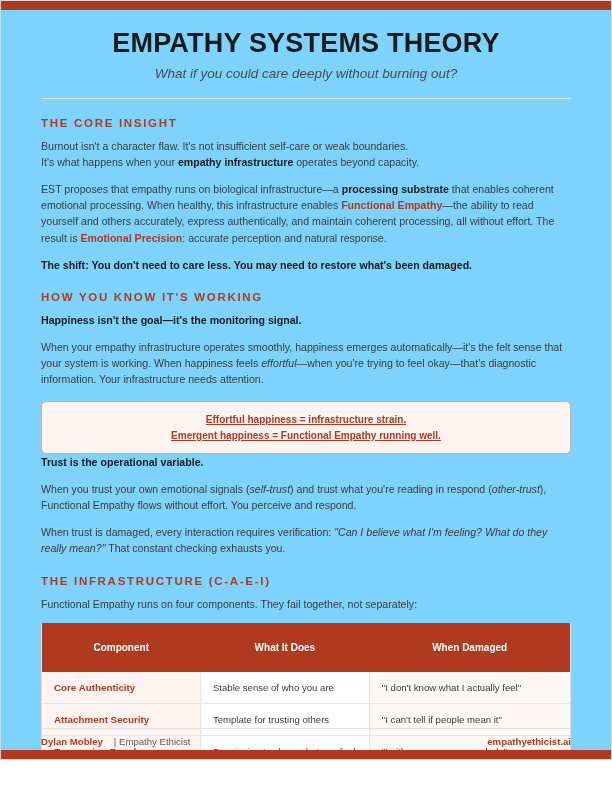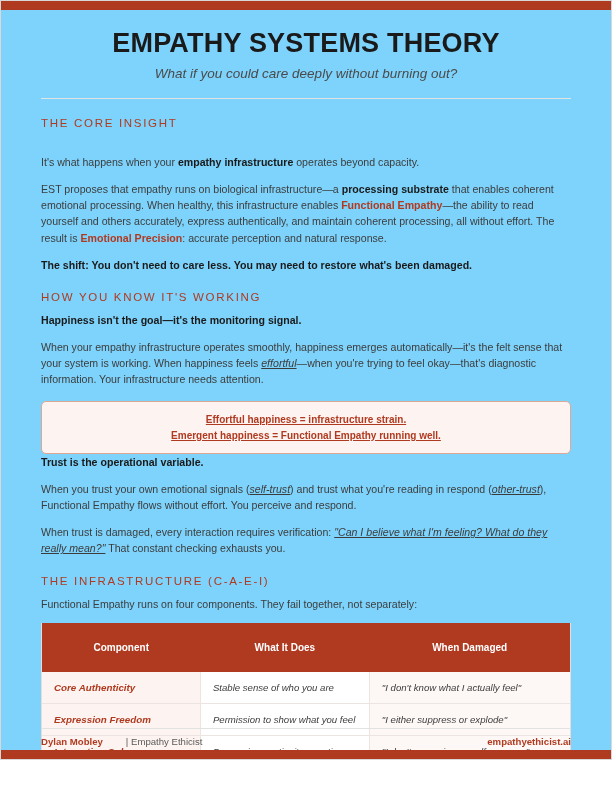--- a/index.html
+++ b/index.html
@@ -60,39 +60,39 @@
   .header-rule {
     margin: 17px 0 0 0;
     height: 1px;
     background: #e2e2e2;
   }
 
   
   .section-heading {
     margin: 18px 0 9px 0;
     font-size: 11.5px;
-    font-weight: normal;
+    font-weight: bold;
     letter-spacing: 1.7px;
     color: #b03a20;
     text-transform: uppercase;
   }
   p.body {
     margin: 0 0 11px 0;
     font-size: 10.6px;
     line-height: 1.52;
     color: #3c3c3c;
   }
   p.body:last-child { margin-bottom: 0; }
   p.lead {
     font-weight: bold;
     color: #1a1a1a;
   }
   .hl { color: #b03a20; font-weight: bold; }
   .strong { font-weight: bold; color: #1a1a1a; }
-  .em { font-style: italic; text-decoration: underline; }
+  .em { font-style: italic; }
 
   
   .callout {
     margin: 14px 0 0 0;
     border: 1px solid #dda893;
     border-radius: 5px;
     background: #fdf3f0;
     padding: 10px 14px;
     text-align: center;
   }
@@ -124,21 +124,20 @@
     text-align: center;
     border: none;
   }
   table.infra tbody td {
     font-size: 9.6px;
     color: #3c3c3c;
     padding: 10px 12px;
     border-bottom: 1px solid #ece4e1;
     vertical-align: middle;
     background: #ffffff;
-    font-style: italic;
   }
   table.infra tbody tr:last-child td { border-bottom: none; }
   table.infra tbody td.col-component {
     color: #b03a20;
     font-weight: bold;
     font-size: 9.8px;
     background: #fdf4f1;
     border-right: 1px solid #ece4e1;
   }
   table.infra tbody td.col-damaged {
@@ -162,21 +161,21 @@
     margin-bottom: 7px;
   }
   .footer-row {
     display: flex;
     align-items: baseline;
     justify-content: space-between;
   }
   .footer-left {
     display: flex;
     align-items: baseline;
-    gap: 23px;
+    gap: 11px;
     text-align: center;
   }
   .footer-author {
     font-size: 9.6px;
     font-weight: bold;
     color: #b03a20;
   }
   .footer-role {
     font-size: 9.6px;
     color: #5a5a5a;
@@ -197,21 +196,21 @@
 
   <div class="content">
 
     <h1 class="doc-title">EMPATHY SYSTEMS THEORY</h1>
     <div class="doc-subtitle">What if you could care deeply without burning out?</div>
     <div class="header-rule"></div>
 
     <div class="section-heading">THE CORE INSIGHT</div>
 
     <p class="body">
-      <br>
+      <span>Burnout isn't a character flaw. It's not insufficient self-care or weak boundaries.</span><br>
       <span>It's what happens when your </span><span class="strong">empathy infrastructure</span><span> operates beyond capacity.</span>
     </p>
 
     <p class="body">
       <span>EST proposes that empathy runs on biological infrastructure—a </span><span class="strong">processing substrate</span><span> that enables coherent emotional processing. When healthy, this infrastructure enables </span><span class="hl">Functional Empathy</span><span>—the ability to read yourself and others accurately, express authentically, and maintain coherent processing, all without effort. The result is </span><span class="hl">Emotional Precision</span><span>: accurate perception and natural response.</span>
     </p>
 
     <p class="body lead">The shift: You don't need to care less. You may need to restore what's been damaged.</p>
 
     <div class="section-heading">HOW YOU KNOW IT'S WORKING</div>
@@ -254,20 +253,25 @@
             <th>Component</th>
             <th>What It Does</th>
             <th>When Damaged</th>
           </tr>
         </thead>
         <tbody>
           <tr>
             <td class="col-component">Core Authenticity</td>
             <td>Stable sense of who you are</td>
             <td class="col-damaged">"I don't know what I actually feel"</td>
+          </tr>
+          <tr>
+            <td class="col-component">Attachment Security</td>
+            <td>Template for trusting others</td>
+            <td class="col-damaged">"I can't tell if people mean it"</td>
           </tr>
           <tr>
             <td class="col-component">Expression Freedom</td>
             <td>Permission to show what you feel</td>
             <td class="col-damaged">"I either suppress or explode"</td>
           </tr>
           <tr>
             <td class="col-component">Integration Coherence</td>
             <td>Processing continuity over time</td>
             <td class="col-damaged">"I don't recognize myself anymore"</td>

